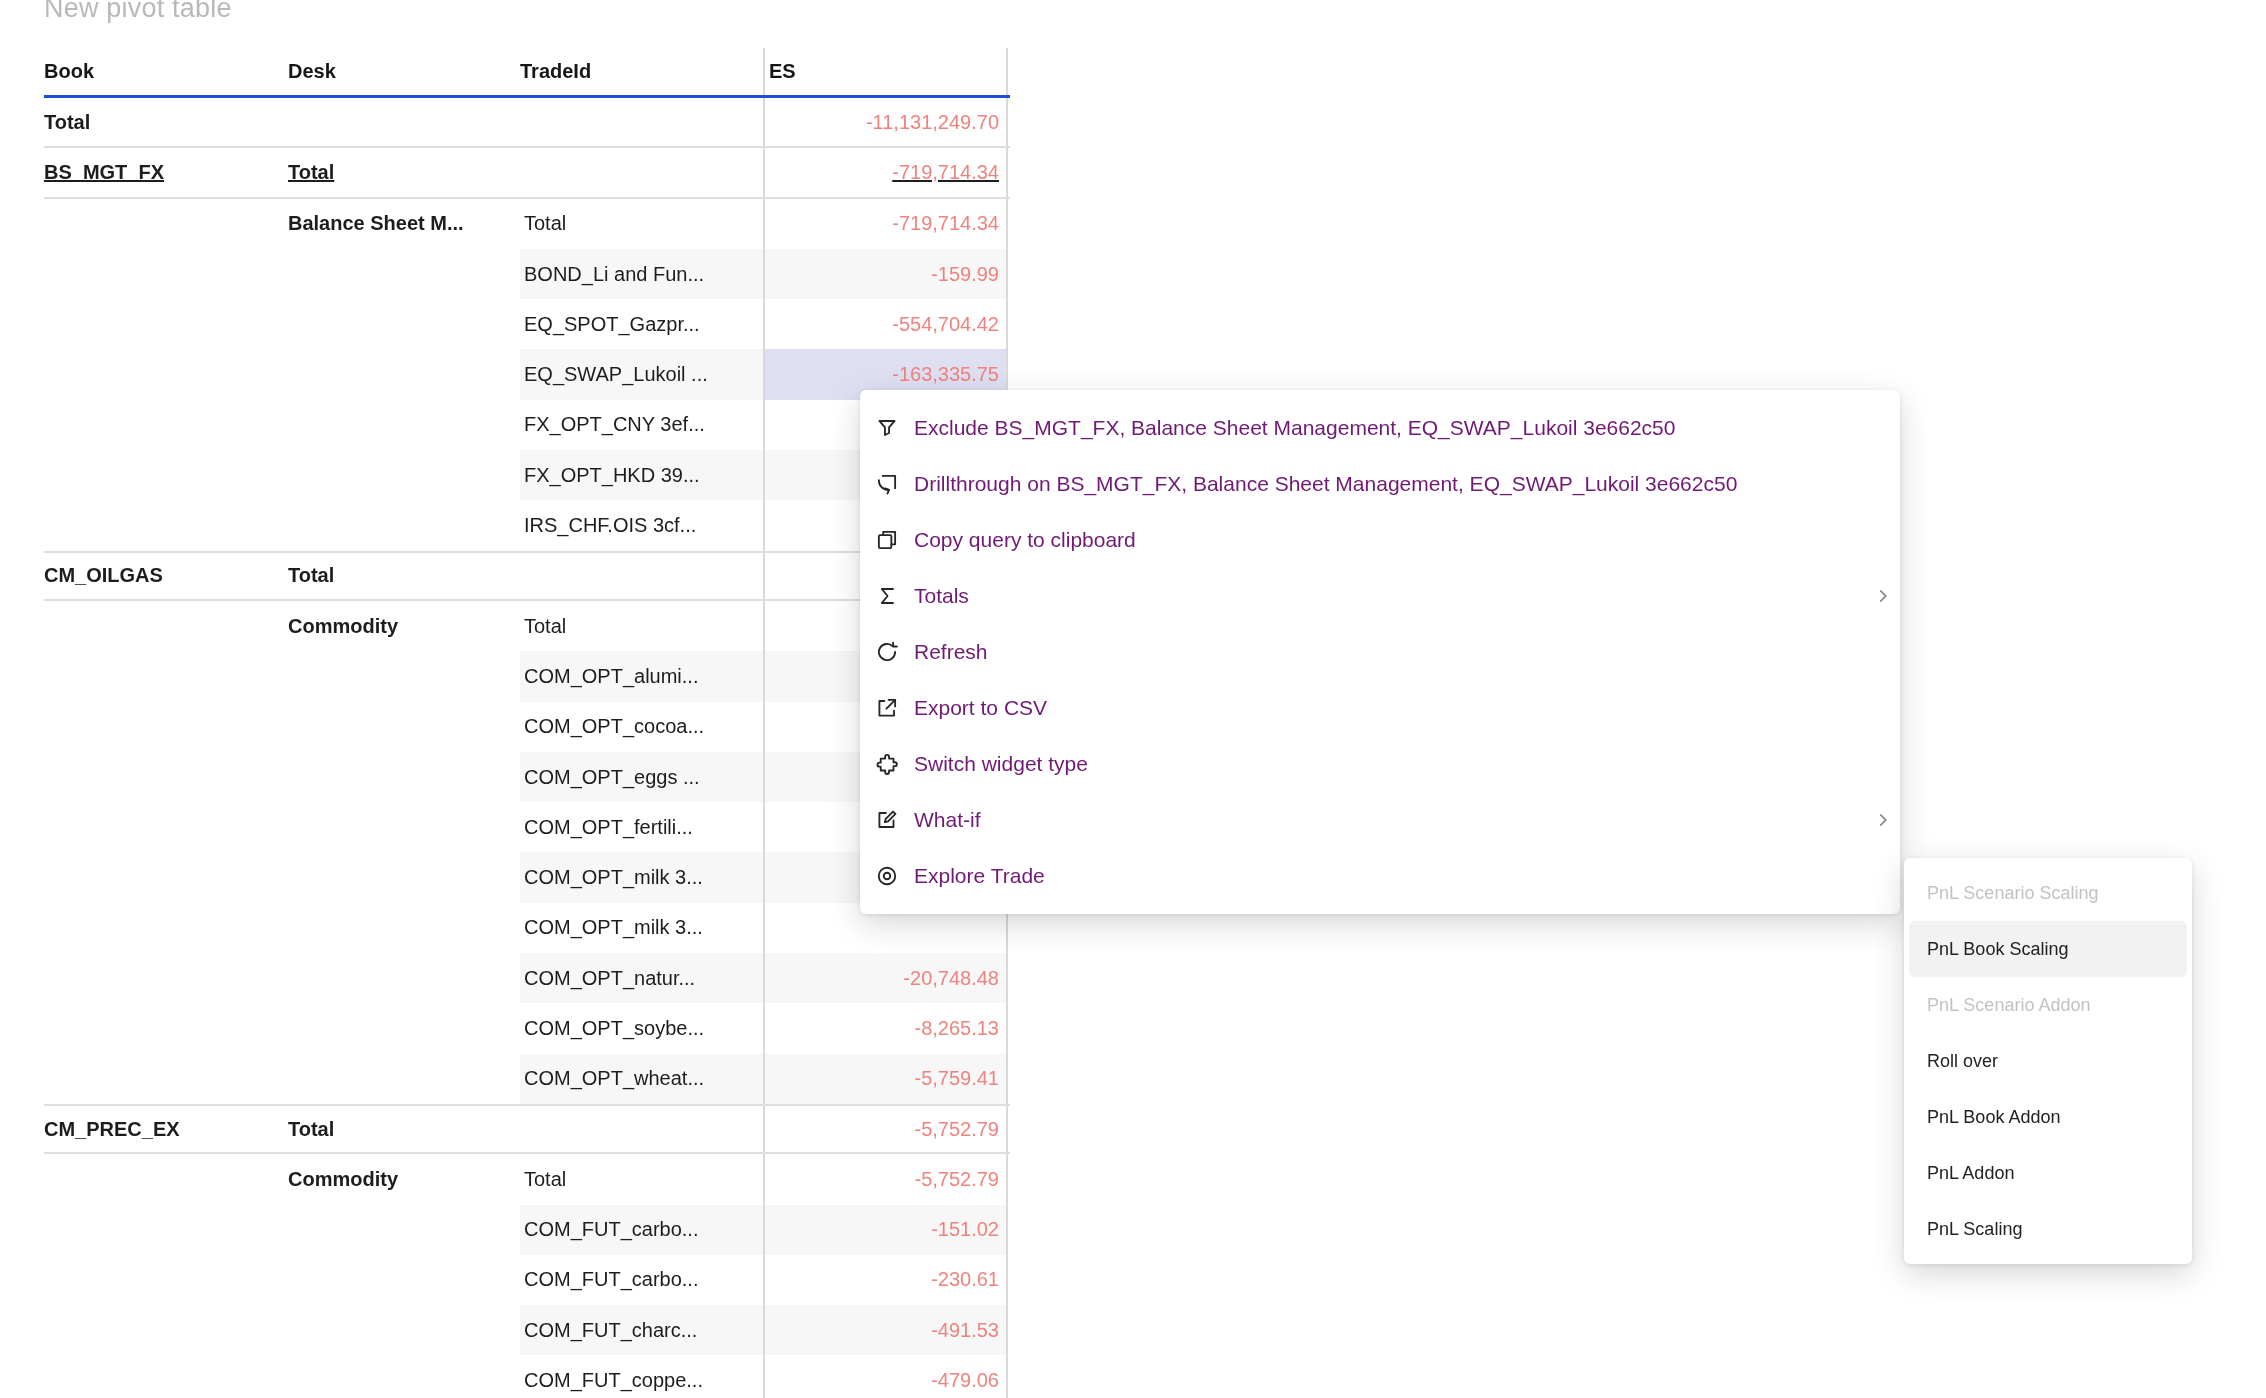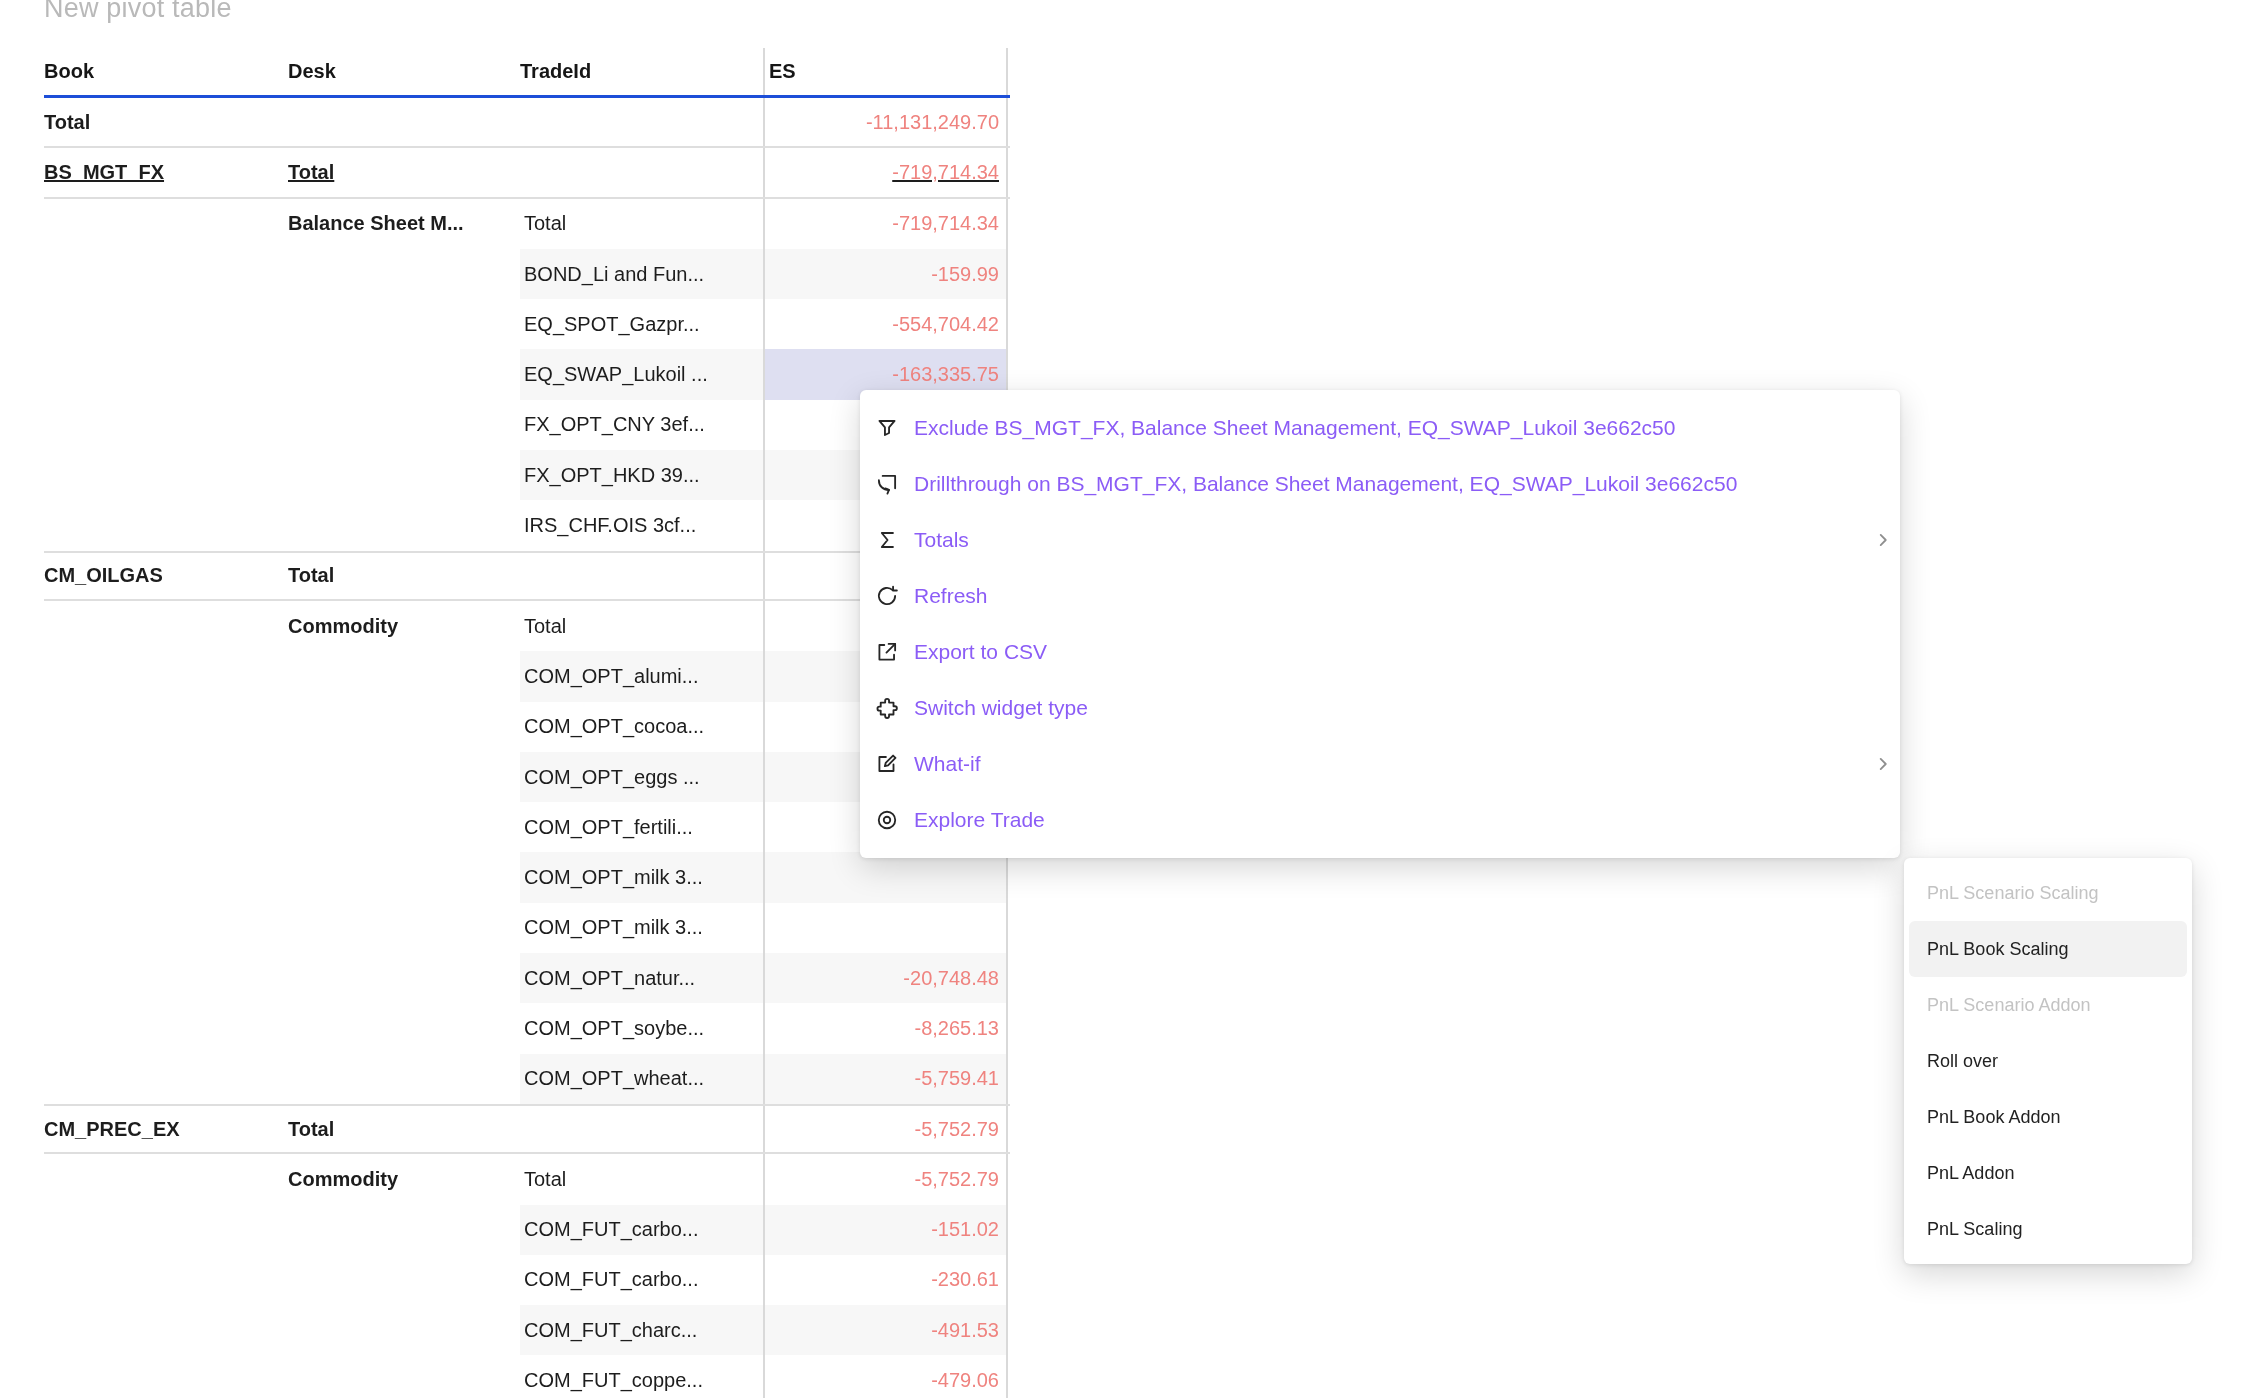--- a/index.html
+++ b/index.html
@@ -85,21 +85,21 @@
     box-shadow: 0 1px 4px rgba(0,0,0,.10), 0 10px 32px rgba(0,0,0,.16);
     z-index: 10;
   }
   .mi {
     height: 56px;
     display: flex;
     align-items: center;
     gap: 14px;
     padding: 0 6px 0 14px;
     font-size: 21px;
-    color: #8b5cf6;
+    color: #701a75;
     cursor: default;
   }
   .mi .ic { width: 26px; height: 26px; flex: none; display: flex; align-items: center; justify-content: center; }
   .mi .lbl { flex: 1; white-space: nowrap; overflow: hidden; }
   .mi .chev { width: 22px; height: 22px; flex: none; }
   .ic svg, .chev svg { width: 100%; height: 100%; display: block; }
 
   
   .submenu {
     position: absolute;
@@ -315,20 +315,29 @@
           <path d="M8 4.5h11.5V16"></path>
           <path d="M4.5 8.5c0 5.4 3.9 9 9.3 9"></path>
           <path d="M13.8 17.5l-3.3-1.4m3.3 1.4-1.4 3.3"></path>
         </svg>
       </span>
       <span class="lbl">Drillthrough on BS_MGT_FX, Balance Sheet Management, EQ_SWAP_Lukoil 3e662c50</span>
     </div>
     <div class="mi">
       <span class="ic">
         <svg viewBox="0 0 24 24" fill="none" stroke="#262626" stroke-width="1.7" stroke-linecap="round" stroke-linejoin="round">
+          <rect x="4.5" y="7.5" width="11.5" height="12" rx="1"></rect>
+          <path d="M8.5 7.5v-3h11v11.5h-3.5"></path>
+        </svg>
+      </span>
+      <span class="lbl">Copy query to clipboard</span>
+    </div>
+    <div class="mi">
+      <span class="ic">
+        <svg viewBox="0 0 24 24" fill="none" stroke="#262626" stroke-width="1.7" stroke-linecap="round" stroke-linejoin="round">
           <path d="M17.5 5.5H7.2l5.3 6.5-5.3 6.5h10.3"></path>
         </svg>
       </span>
       <span class="lbl">Totals</span>
       <span class="chev">
         <svg viewBox="0 0 24 24" fill="none" stroke="#8f8f8f" stroke-width="2" stroke-linecap="round" stroke-linejoin="round">
           <path d="M9.5 6.5 15 12l-5.5 5.5"></path>
         </svg>
       </span>
     </div>

